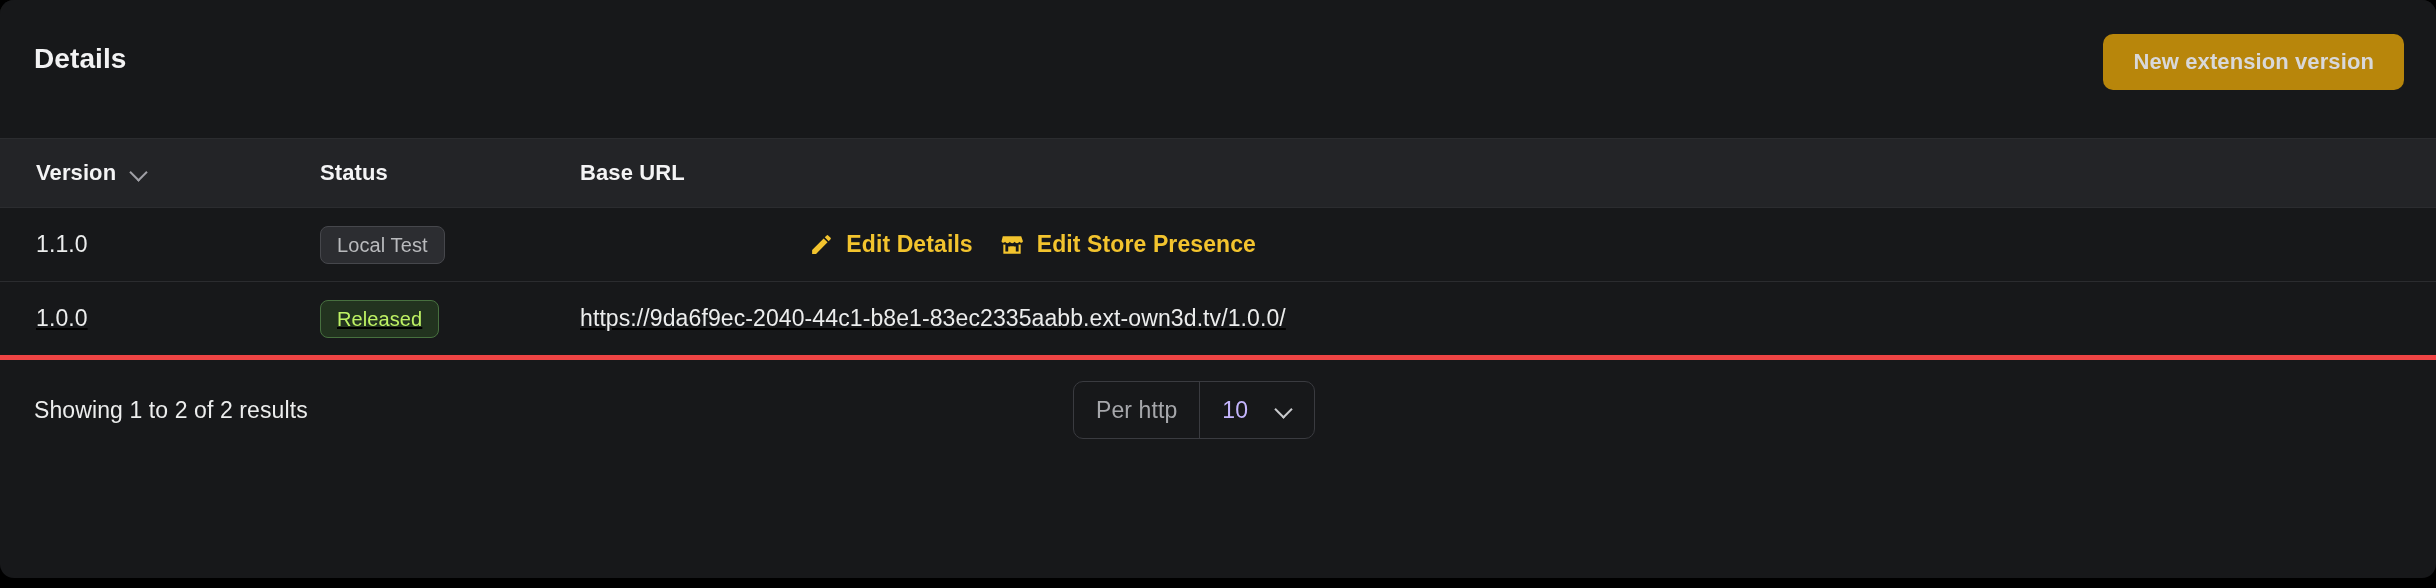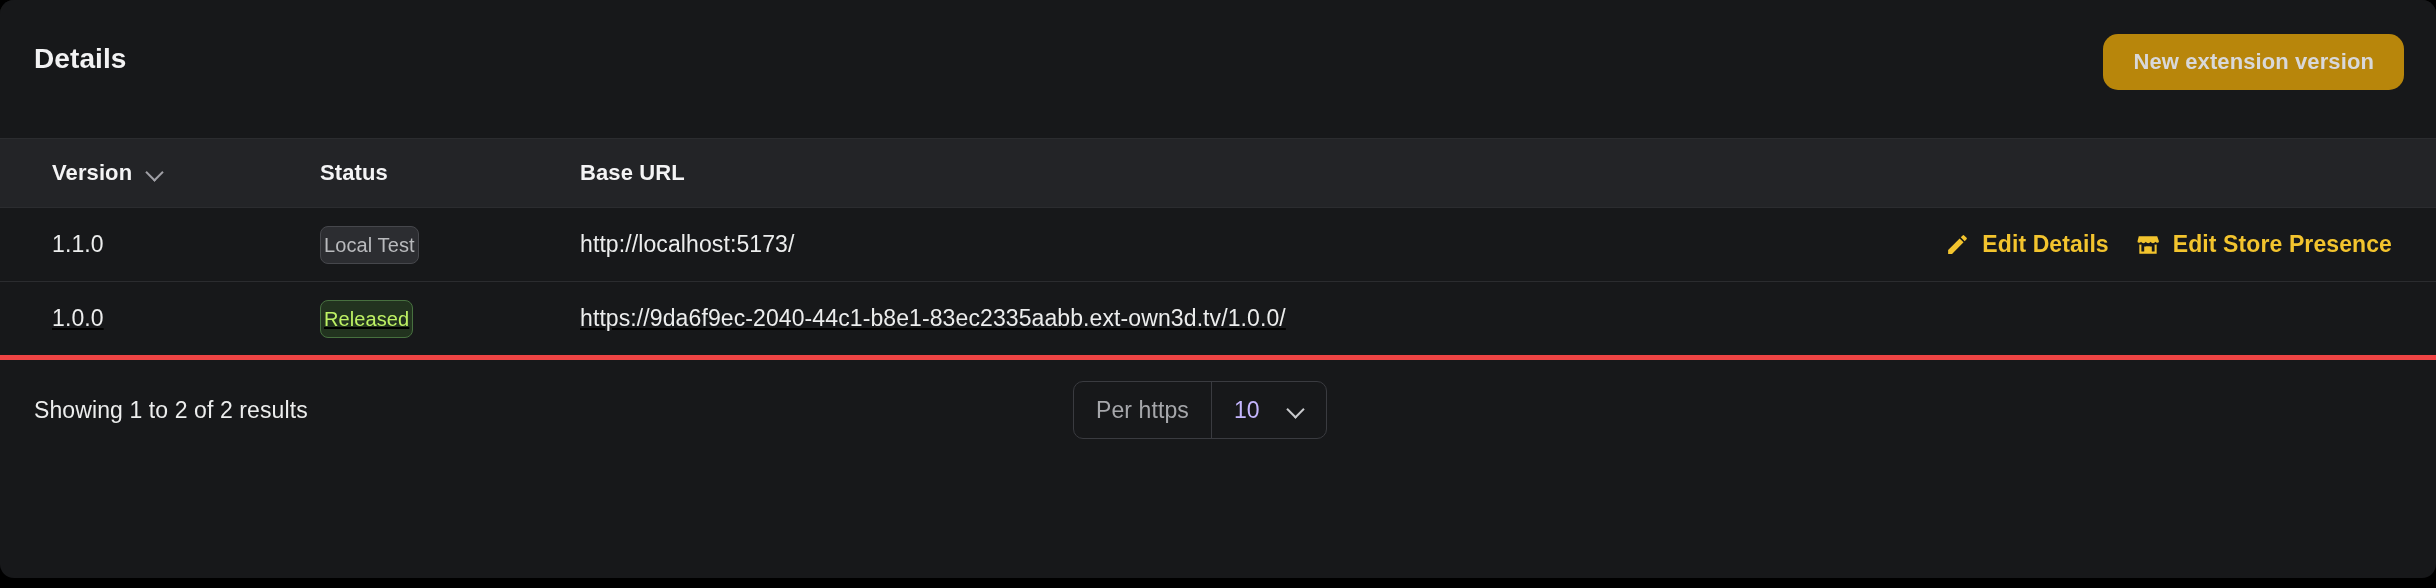--- a/index.html
+++ b/index.html
@@ -53,21 +53,21 @@
     position: absolute;
     right: 32px;
     top: 34px;
     height: 56px;
     padding: 0 30px;
     background: #b8860b;
     color: #d8d8da;
     font-size: 22px;
     font-weight: bold;
     border: none;
-    border-radius: 15px;
+    border-radius: 10px;
     cursor: pointer;
     display: flex;
     align-items: center;
     justify-content: center;
     letter-spacing: 0.1px;
     font-family: "Liberation Sans", sans-serif;
   }
 
   
   .table {
@@ -84,21 +84,21 @@
   }
   .th {
     font-size: 22px;
     font-weight: bold;
     color: #f4f4f5;
     display: flex;
     align-items: center;
     gap: 14px;
     letter-spacing: 0.1px;
   }
-  .col-version  { width: 320px; padding-left: 52px; box-sizing: border-box; }
+  .col-version  { width: 320px; padding-left: 36px; box-sizing: border-box; }
   .col-status   { width: 260px; }
   .col-url      { flex: 1 1 auto; }
   .col-actions  { width: 720px; display: flex; justify-content: flex-end; padding-right: 44px; box-sizing: border-box; }
 
   .chev {
     display: inline-block;
     width: 20px;
     height: 20px;
     position: relative;
     flex: 0 0 auto;
@@ -130,21 +130,21 @@
     display: flex;
     align-items: center;
     letter-spacing: 0.1px;
   }
 
   .badge {
     display: inline-flex;
     align-items: center;
     justify-content: center;
     height: 38px;
-    padding: 0 3px;
+    padding: 0 16px;
     border-radius: 8px;
     font-size: 20px;
     line-height: 1;
     box-sizing: border-box;
   }
   .badge-neutral {
     background: #2c2d31;
     border: 1px solid #46474c;
     color: #b9babd;
   }
@@ -271,23 +271,20 @@
         <div class="th col-url">
           <span>Base URL</span>
         </div>
         <div class="th col-actions"></div>
       </div>
 
       <div class="row">
         <div class="cell col-version">1.1.0</div>
         <div class="cell col-status">
           <span class="badge badge-neutral">Local Test</span>
-        </div>
-        <div class="cell col-url">
-          <span class="url-text">http://localhost:5173/</span>
         </div>
         <div class="cell col-actions">
           <div class="actions">
             <a class="action-link">
               <span class="action-icon">
                 <svg width="25" height="25" viewBox="0 0 24 24" fill="#f3c42e">
                   <path d="M3 17.25V21h3.75L17.81 9.94l-3.75-3.75L3 17.25zM20.71 7.04a1 1 0 0 0 0-1.41l-2.34-2.34a1 1 0 0 0-1.41 0l-1.83 1.83 3.75 3.75 1.83-1.83z"></path>
                 </svg>
               </span>
               <span>Edit Details</span>
@@ -315,21 +312,21 @@
           <span class="url-text">https://9da6f9ec-2040-44c1-b8e1-83ec2335aabb.ext-own3d.tv/1.0.0/</span>
         </div>
         <div class="cell col-actions"></div>
       </div>
 
     </div>
 
     <div class="card-footer">
       <div class="results-text">Showing 1 to 2 of 2 results</div>
       <div class="per-page">
-        <div class="per-page-label">Per https</div>
+        <div class="per-page-label">Per http</div>
         <div class="per-page-value">
           <span>10</span>
           <span class="chev-sm"></span>
         </div>
       </div>
     </div>
 
   </div>
 </div>
 

